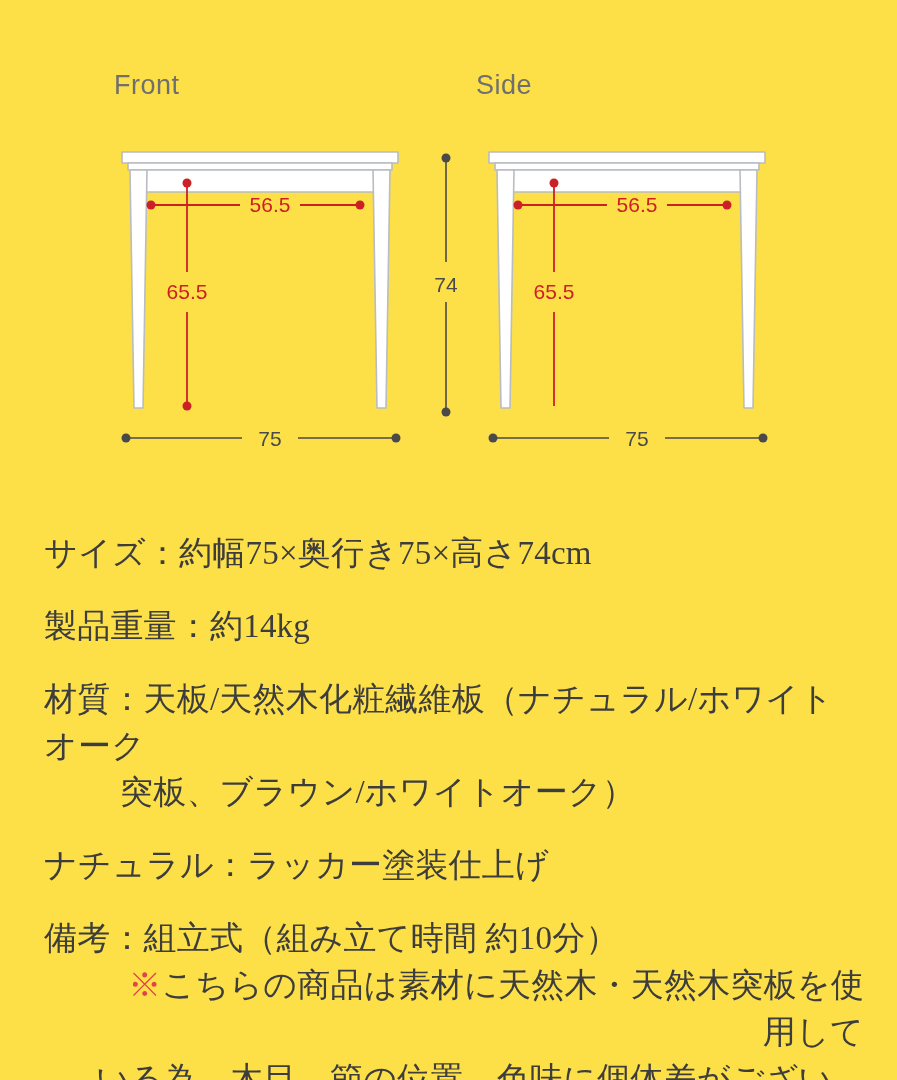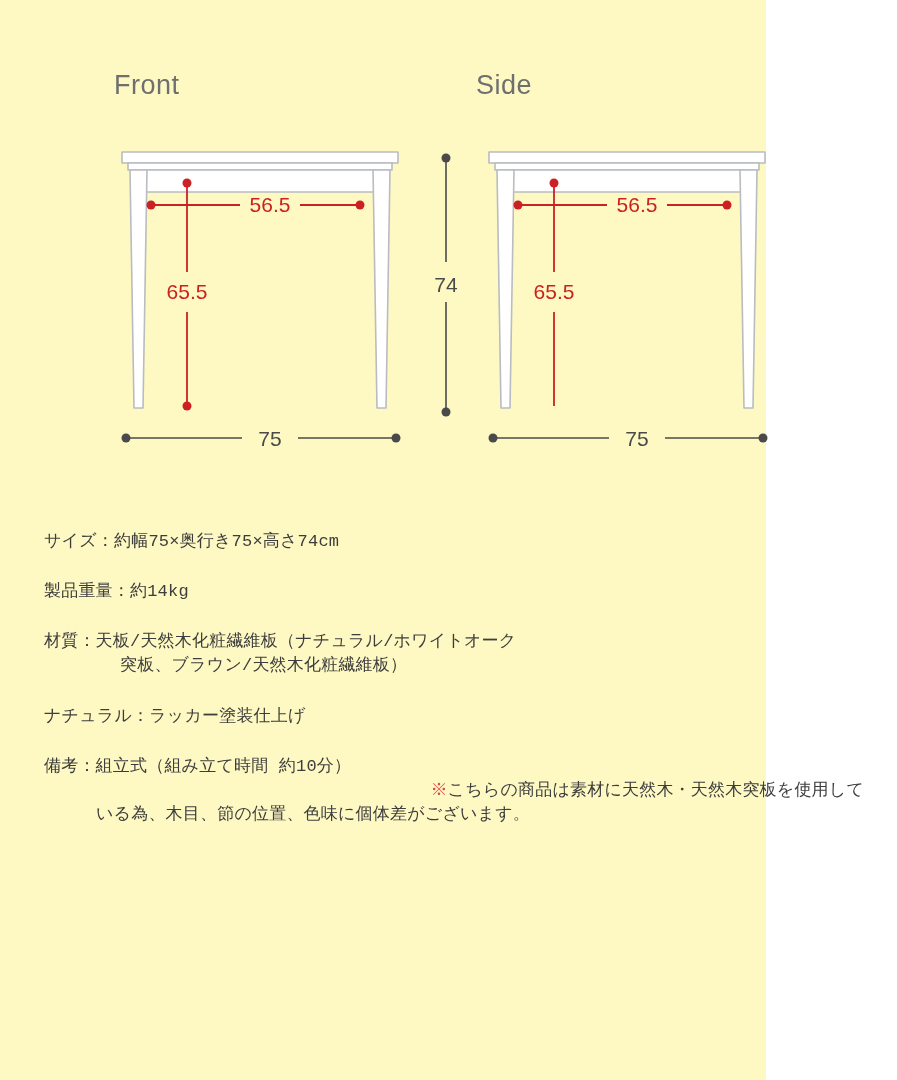--- a/index.html
+++ b/index.html
@@ -11,23 +11,23 @@
     width: 897px;
     height: 1080px;
     position: relative;
     font-family: "Liberation Sans", sans-serif;
     color: #3a3a3a;
     overflow: hidden;
   }
   .page {
     position: absolute;
     left: 0; top: 0;
-    width: 766px;
+    width: 897px;
     height: 1080px;
-    background: #fef9c3;
+    background: #fde047;
   }
   
   .diagram-area {
     position: absolute;
     left: 0;
     top: 0;
     width: 897px;
     height: 500px;
   }
   .view-label {
@@ -59,24 +59,24 @@
   }
   
   .specs {
     position: absolute;
     left: 44px;
     top: 530px;
     width: 820px;
   }
   .spec-block {
     margin-bottom: 26px;
-    font-size: 17px;
+    font-size: 33px;
     line-height: 1.42;
     color: #3d3d3d;
-    font-family: Liberation Mono, monospace;
+    font-family: Liberation Serif, serif;
     letter-spacing: 0.2px;
   }
   .spec-line { white-space: pre-wrap; }
   .indent-1 { padding-left: 76px; }
   .indent-2 { padding-left: 76px; }
   .indent-note { padding-left: 76px; text-align: right; }
   .indent-note-cont { padding-left: 52px; }
   .red-mark { color: #e0444b; }
 </style>
 </head>
@@ -177,21 +177,21 @@
     <div class="spec-block">
       <div class="spec-line">サイズ：約幅75×奥行き75×高さ74cm</div>
     </div>
 
     <div class="spec-block">
       <div class="spec-line">製品重量：約14kg</div>
     </div>
 
     <div class="spec-block">
       <div class="spec-line">材質：天板/天然木化粧繊維板（ナチュラル/ホワイトオーク</div>
-      <div class="spec-line indent-1">突板、ブラウン/天然木化粧繊維板）</div>
+      <div class="spec-line indent-1">突板、ブラウン/ホワイトオーク）</div>
     </div>
 
     <div class="spec-block">
       <div class="spec-line">ナチュラル：ラッカー塗装仕上げ</div>
     </div>
 
     <div class="spec-block">
       <div class="spec-line">備考：組立式（組み立て時間 約10分）</div>
       <div class="spec-line indent-note red-mark"><span style="color:#e0444b">※</span><span style="color:#3d3d3d">こちらの商品は素材に天然木・天然木突板を使用して</span></div>
       <div class="spec-line indent-note-cont">いる為、木目、節の位置、色味に個体差がございます。</div>

